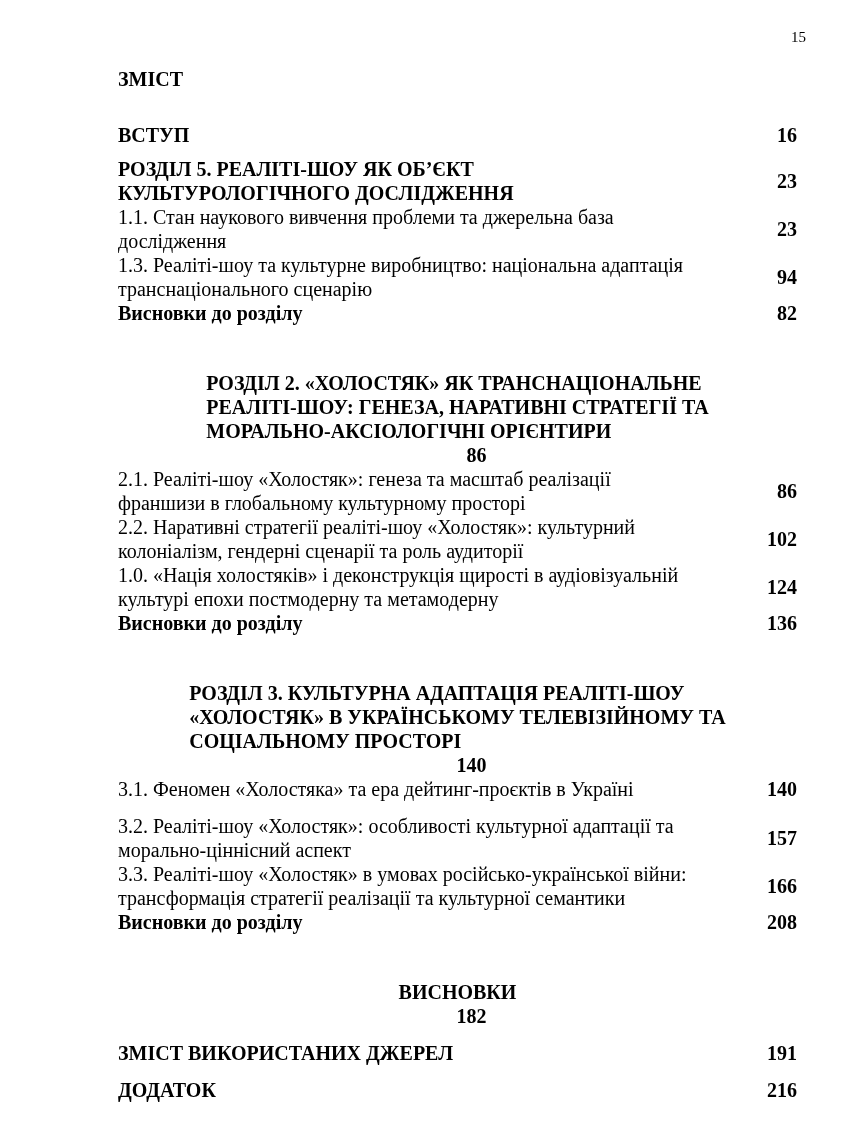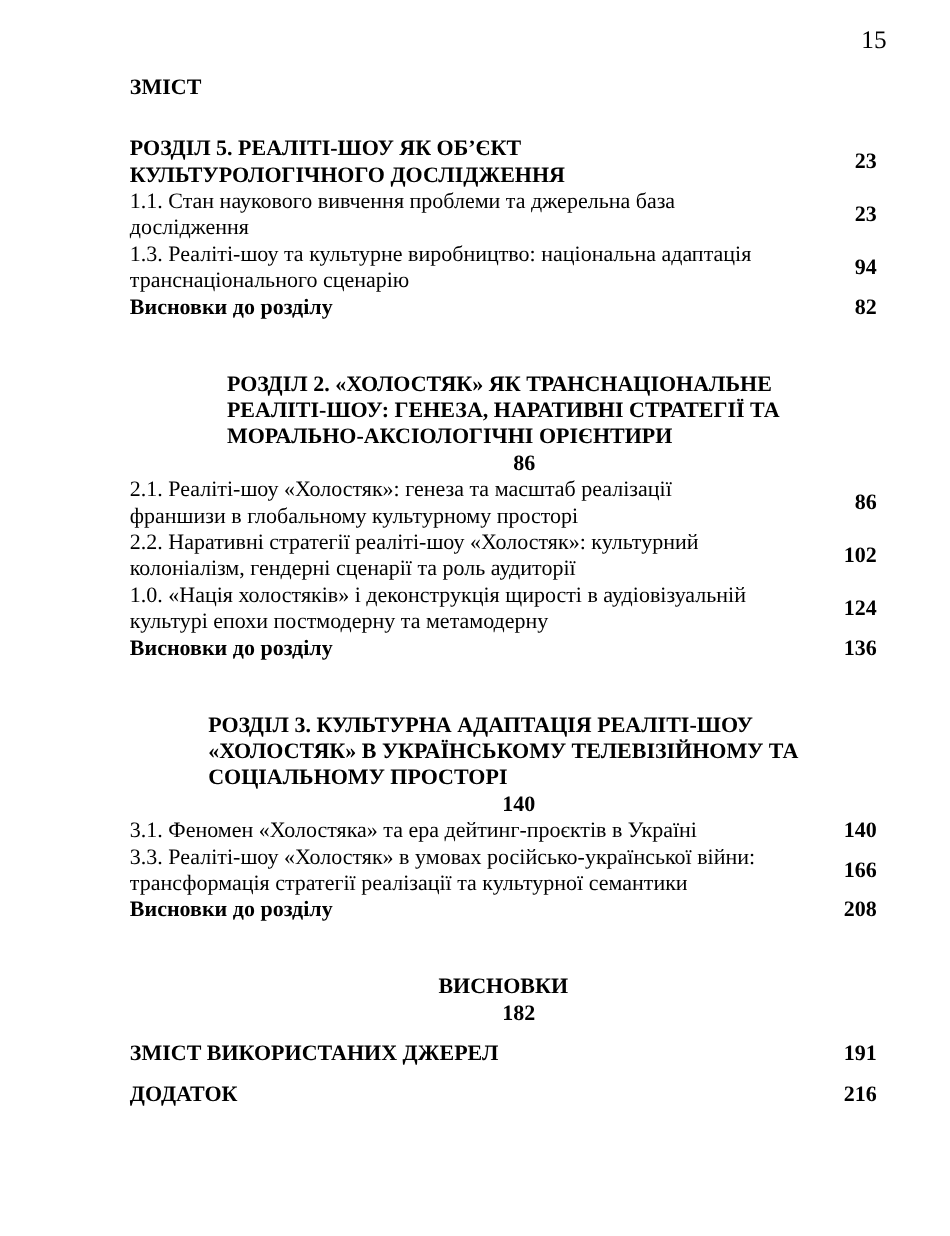--- a/index.html
+++ b/index.html
@@ -13,21 +13,21 @@
     height: 1124px;
     box-sizing: border-box;
     background: #ffffff;
     color: #000000;
     font-family: "Liberation Serif", "DejaVu Serif", serif;
     padding: 25px 67px 0 118px;
     overflow: hidden;
   }
   .folio {
     text-align: right;
-    font-size: 23px;
+    font-size: 15px;
     line-height: 24px;
     margin-right: -9px;
   }
   .doc-title {
     margin-top: 18px;
     font-weight: bold;
     font-size: 20px;
     line-height: 24px;
   }
   .toc {
@@ -59,20 +59,24 @@
 </style>
 </head>
 <body>
 
 <div class="page">
   <div class="folio">15</div>
 
   <div class="doc-title">ЗМІСТ</div>
 
   <div class="toc">
+      <div class="toc-row bold">
+    <span class="toc-title-text">ВСТУП</span>
+    <span class="toc-page-num">16</span>
+  </div>
       <div class="toc-row bold gap-para">
     <span class="toc-title-text">РОЗДІЛ 5. РЕАЛІТІ-ШОУ ЯК ОБ’ЄКТ
 КУЛЬТУРОЛОГІЧНОГО ДОСЛІДЖЕННЯ</span>
     <span class="toc-page-num">23</span>
   </div>
       <div class="toc-row">
     <span class="toc-title-text">1.1. Стан наукового вивчення проблеми та джерельна база
 дослідження</span>
     <span class="toc-page-num">23</span>
   </div>
@@ -113,20 +117,25 @@
       <div class="toc-row bold gap-section">
     <span class="toc-title-text">РОЗДІЛ 3. КУЛЬТУРНА АДАПТАЦІЯ РЕАЛІТІ-ШОУ
 «ХОЛОСТЯК» В УКРАЇНСЬКОМУ ТЕЛЕВІЗІЙНОМУ ТА
 СОЦІАЛЬНОМУ ПРОСТОРІ</span>
     <span class="toc-page-num">140</span>
   </div>
       <div class="toc-row">
     <span class="toc-title-text">3.1. Феномен «Холостяка» та ера дейтинг-проєктів в Україні</span>
     <span class="toc-page-num">140</span>
   </div>
+      <div class="toc-row gap-small">
+    <span class="toc-title-text">3.2. Реаліті-шоу «Холостяк»: особливості культурної адаптації та
+морально-ціннісний аспект</span>
+    <span class="toc-page-num">157</span>
+  </div>
       <div class="toc-row">
     <span class="toc-title-text">3.3. Реаліті-шоу «Холостяк» в умовах російсько-української війни:
 трансформація стратегії реалізації та культурної семантики</span>
     <span class="toc-page-num">166</span>
   </div>
       <div class="toc-row bold">
     <span class="toc-title-text">Висновки до розділу</span>
     <span class="toc-page-num">208</span>
   </div>
       <div class="toc-row bold gap-section">

